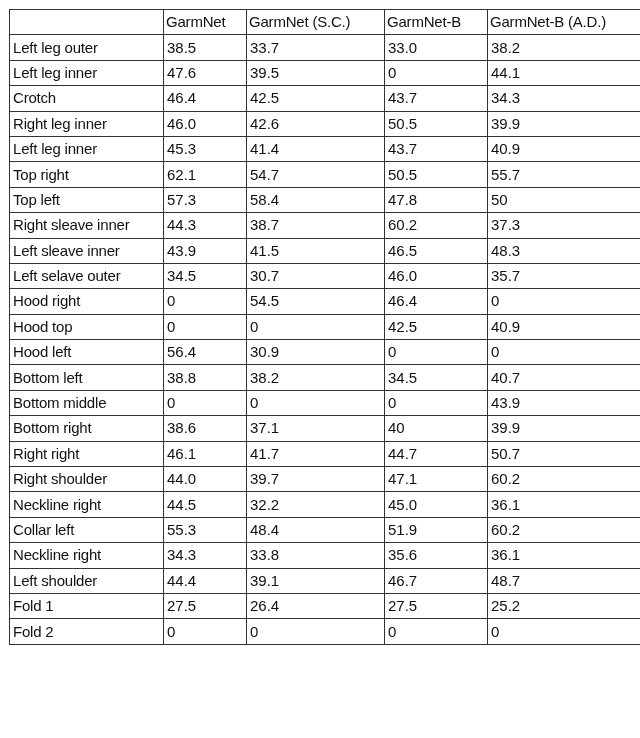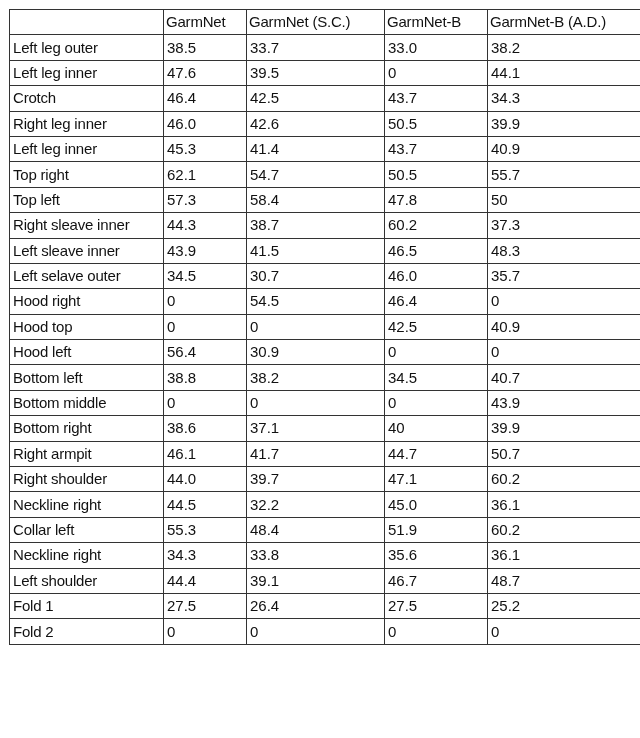--- a/index.html
+++ b/index.html
@@ -159,21 +159,21 @@
         <td>43.9</td>
       </tr>
       <tr>
         <td class="label">Bottom right</td>
         <td>38.6</td>
         <td>37.1</td>
         <td>40</td>
         <td>39.9</td>
       </tr>
       <tr>
-        <td class="label">Right armpit</td>
+        <td class="label">Right right</td>
         <td>46.1</td>
         <td>41.7</td>
         <td>44.7</td>
         <td>50.7</td>
       </tr>
       <tr>
         <td class="label">Right shoulder</td>
         <td>44.0</td>
         <td>39.7</td>
         <td>47.1</td>

